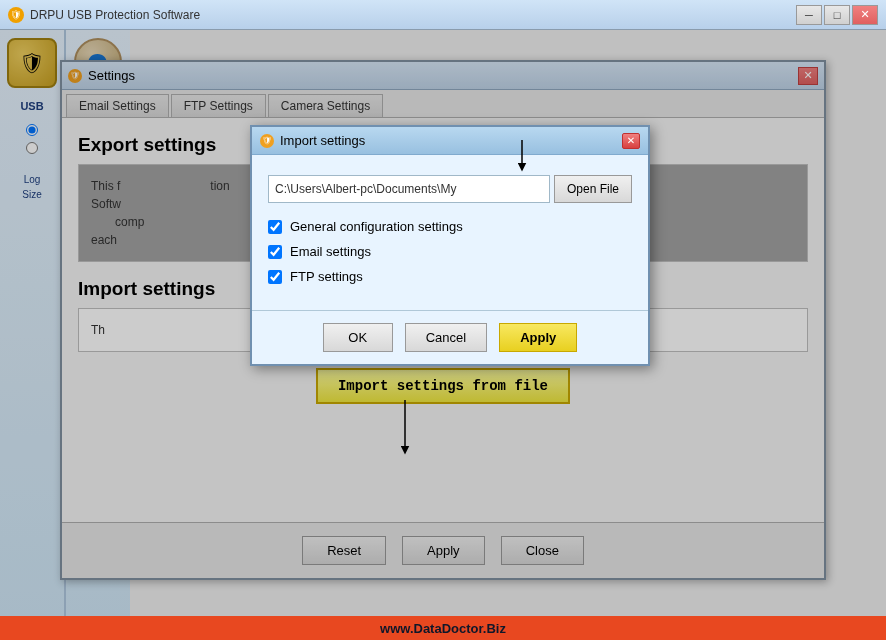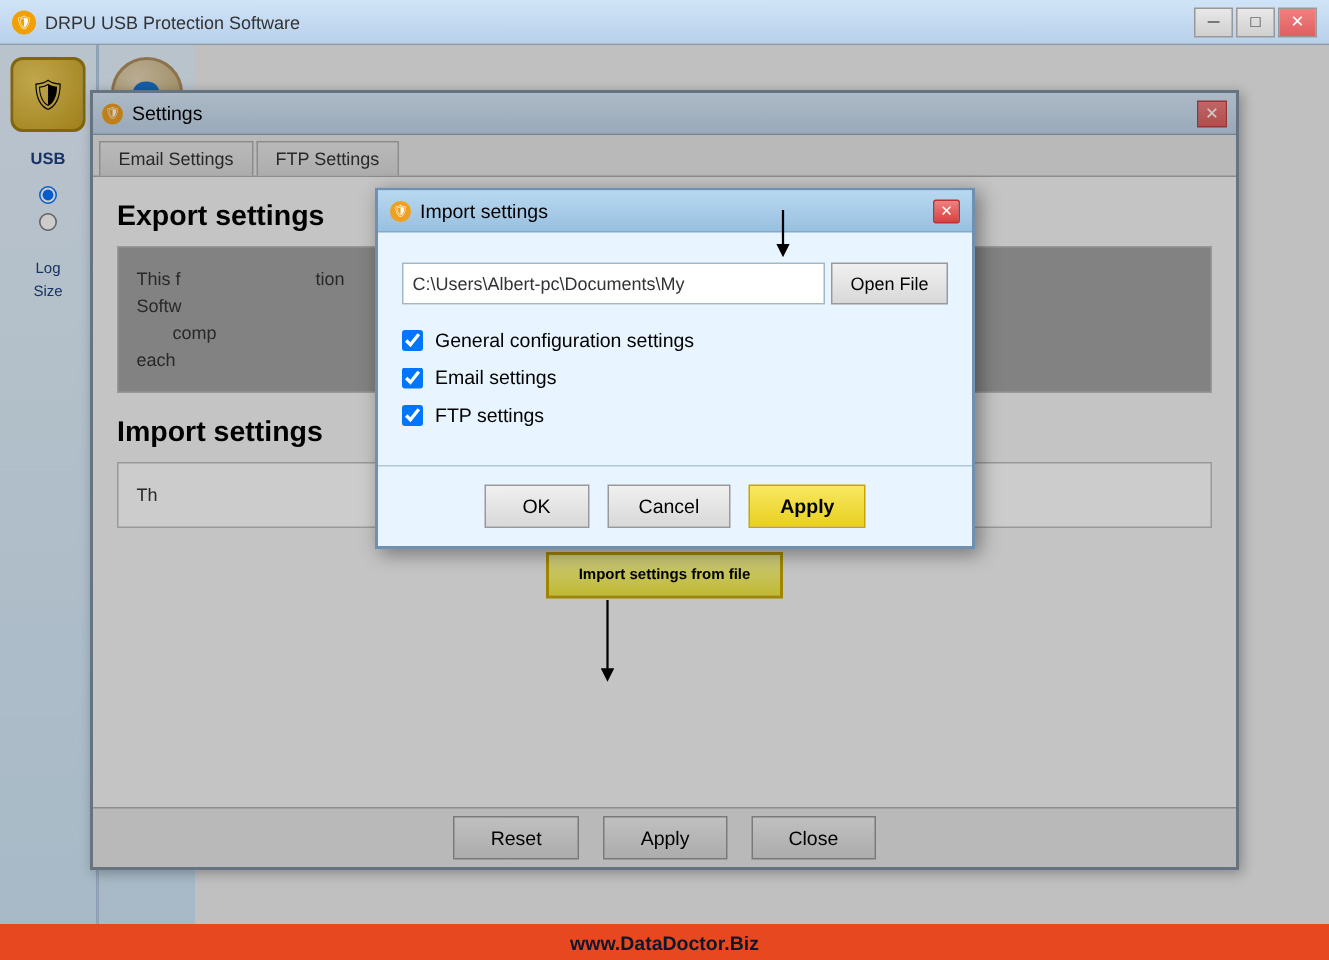--- a/index.html
+++ b/index.html
@@ -193,21 +193,21 @@
       color: #333;
       line-height: 1.5;
     }
 
     
     .bottom-bar {
       position: absolute;
       bottom: 0;
       left: 0;
       right: 0;
-      height: 40px;
+      height: 56px;
       display: flex;
       align-items: center;
       justify-content: center;
       gap: 16px;
       background: #e8e8e8;
       border-top: 1px solid #b0b0b0;
     }
     .bottom-btn {
       padding: 6px 24px;
       background: linear-gradient(to bottom, #f0f0f0, #d8d8d8);
@@ -382,22 +382,23 @@
     }
 
     
     .import-file-btn {
       position: absolute;
       z-index: 40;
       padding: 8px 20px;
       background: linear-gradient(to bottom, #ffffa0, #f0e840);
       border: 2px solid #c8a800;
       cursor: pointer;
-      font-size: 10px;
+      font-size: 14px;
       font-weight: bold;
+      font-family: Liberation Mono, monospace;
     }
 
     
     .export-section {
       background: #a3a3a3;
       border: 1px solid #c0c0c0;
       padding: 12px;
       margin: 8px 0;
     }
     .import-section {
@@ -463,20 +464,23 @@
         </div>
         <div class="settings-close">✕</div>
       </div>
 
       <div class="tabs-bar">
         <div class="tab">
           <span>Email Settings</span>
         </div>
         <div class="tab">
           <span>FTP Settings</span>
+        </div>
+        <div class="tab">
+          <span>Camera Settings</span>
         </div>
       </div>
 
       <div class="settings-content">
         <div class="settings-section">
           <div class="settings-section-title">
             <span>Export settings</span>
           </div>
           <div class="export-section">
             <div class="settings-section-body">

